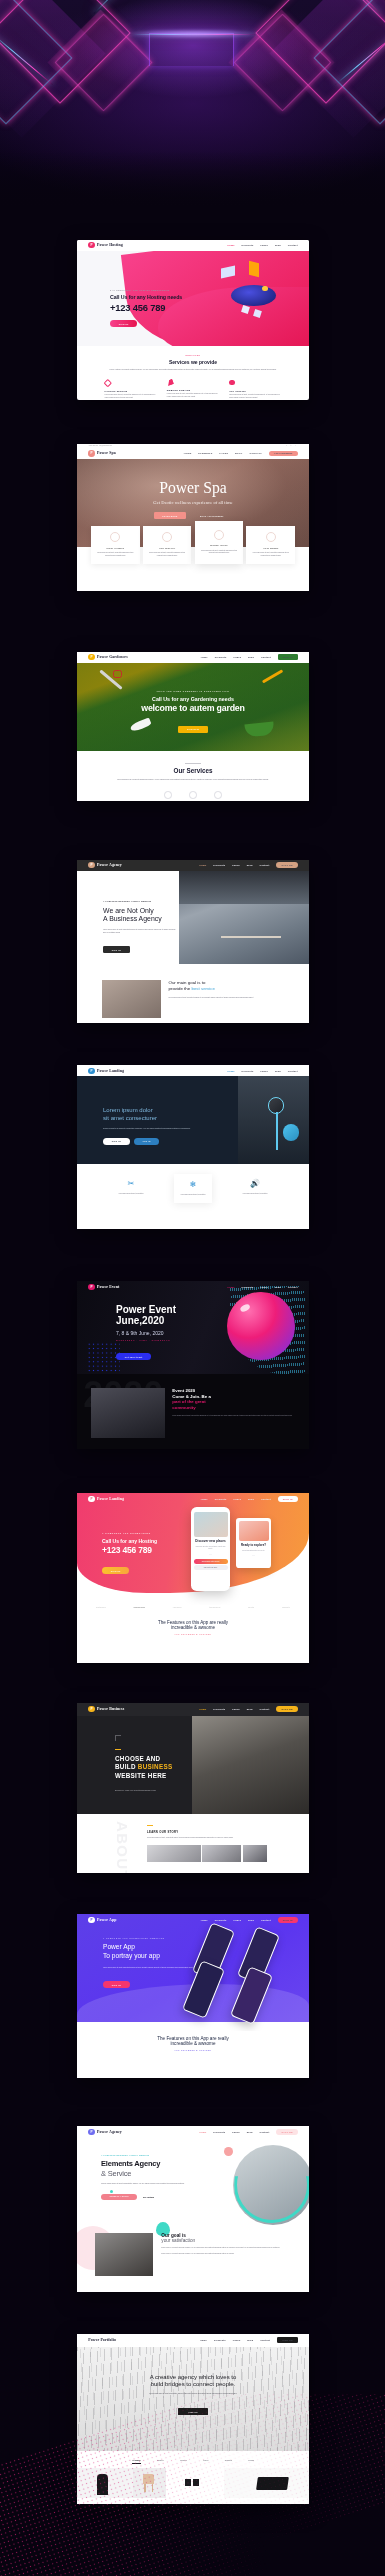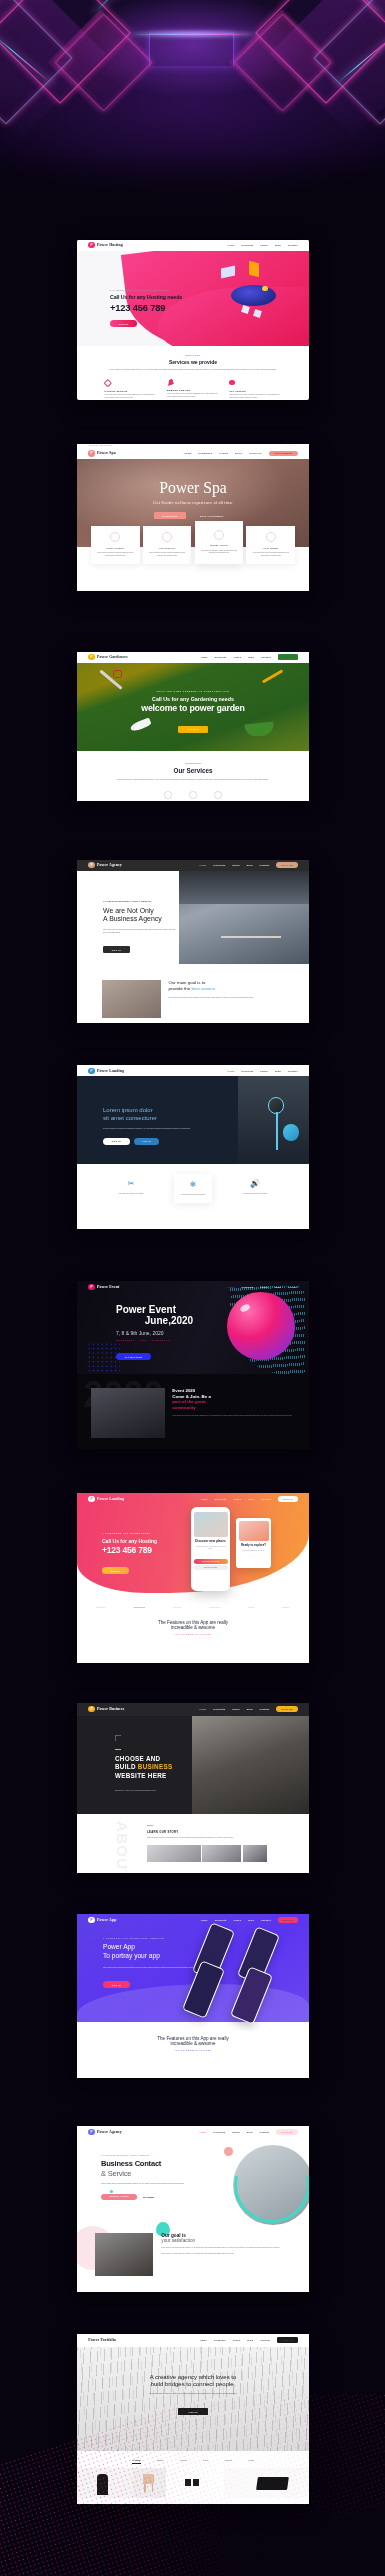--- a/index.html
+++ b/index.html
@@ -260,21 +260,21 @@
     <div class="hero" style="height:88px; background:linear-gradient(160deg,#f5b500 0%,#f5b500 18%,#3f7a1e 30%,#2f6b22 70%,#b9b524 100%);">
       <div style="position:absolute;inset:0;background:radial-gradient(ellipse at 50% 45%, rgba(25,70,20,.35), rgba(35,85,25,.6));"></div>
       <div style="position:absolute;left:20px;top:15px;width:27.6px;height:3.1px;background:#d4d4d4;transform:rotate(40deg);border-radius:1.3px;"></div>
       <div style="position:absolute;left:36px;top:7.5px;width:8.8px;height:7.5px;border:1.4px solid #c62b2b;border-radius:2.5px;"></div>
       <div style="position:absolute;right:25px;top:12.5px;width:22.6px;height:2.5px;background:#f0a400;transform:rotate(-30deg);border-radius:1.3px;"></div>
       <div style="position:absolute;left:53px;top:58px;width:21px;height:7.5px;background:#f4f4f4;border-radius:50% 20% 30% 50%;transform:rotate(-22deg);"></div>
       <div style="position:absolute;right:35px;top:60px;width:29px;height:12.5px;background:#3f8b2c;border-radius:0 0 11.3px 11.3px;transform:rotate(-6deg);"></div>
       <div style="position:absolute;left:0;right:0;top:27.6px;text-align:center;">
         <div class="eyebrow" style="color:#f3f3ea;font-size:1.8px;">LET'S ADD SOME GREENERY IN EVERYONES LIFE</div>
         <div style="font-size:5.3px;font-weight:700;color:#fff;margin-top:3.8px;">Call Us for any Gardening needs</div>
-        <div style="font-size:8.8px;font-weight:700;color:#fff;margin-top:1.3px;letter-spacing:-0.2px;">welcome to power garden</div>
+        <div style="font-size:8.8px;font-weight:700;color:#fff;margin-top:1.3px;letter-spacing:-0.2px;">welcome to autem garden</div>
         <div style="margin-top:8.1px;">
           <span class="pbtn" style="background:#f5b300;font-size:1.9px;border-radius:1.3px;color:#fff;">JOIN NOW</span>
         </div>
       </div>
     </div>
     <div style="padding:12.5px 27.6px 0;text-align:center;">
       <div style="width:16.3px;height:0.6px;background:#c9c9cf;margin:0 auto 3.8px;"></div>
       <div style="font-size:6.3px;font-weight:700;color:#15152b;">Our Services</div>
       <div class="lorem" style="font-size:1.6px;margin-top:3.8px;">Power gardeners is a complete gardening company. We are using modern and updated technological features in planting &amp; gardening. We are having tremendous response from our buyers we fulfilling their demand.</div>
       <div style="display:flex;gap:17.5px;margin-top:10px;justify-content:center;">
@@ -391,21 +391,21 @@
       <div style="position:absolute;right:3.8px;top:5px;width:75px;height:88px;
         background:repeating-linear-gradient(82deg, rgba(60,190,230,.55) 0 0.4px, rgba(0,0,0,0) 0.4px 2px);
         border-radius:0 0 0 70%;"></div>
       <div style="position:absolute;right:13.8px;top:11.3px;width:68px;height:68px;border-radius:50%;
         background:radial-gradient(circle at 32% 28%, #ff6fb0, #ee1d79 40%, #8f2bd2 85%);"></div>
       <div style="position:absolute;right:59px;top:24px;width:10px;height:5.6px;border-radius:50%;background:rgba(255,255,255,.75);transform:rotate(-28deg);"></div>
       <div style="position:absolute;left:10px;top:61px;width:33px;height:30px;
         background:radial-gradient(circle, rgba(40,60,250,.95) 0.6px, rgba(0,0,0,0) 0.9px); background-size:4.4px 4.4px;"></div>
       <div style="position:absolute;left:39px;top:24px;width:106px;">
         <div style="font-size:10px;font-weight:700;color:#fff;line-height:1.05;">Power Event</div>
-        <div style="font-size:10px;font-weight:700;color:#fff;line-height:1.05;text-align:center;">June,2020</div>
+        <div style="font-size:10px;font-weight:700;color:#fff;line-height:1.05;">June,2020</div>
         <div style="font-size:5px;color:#cfd3e8;margin-top:3.8px;">7, 8 &amp; 9th June, 2020</div>
         <div class="eyebrow" style="font-size:1.7px;color:#e0176b;margin-top:3.1px;letter-spacing:0.9px;">WORDPRESS . HTML . ELEMENTOR</div>
         <div style="margin-top:8.1px;">
           <span class="pbtn" style="background:#2b2ef0;font-size:1.9px;">Get your ticket</span>
         </div>
       </div>
     </div>
     <div style="position:relative;display:flex;gap:7.5px;padding:13.8px 13.8px 0;">
       <div style="position:absolute;left:6.3px;top:2.5px;font-size:36px;font-weight:700;color:#131318;line-height:1;">2020</div>
       <div style="position:relative;width:74px;height:50px;background:linear-gradient(160deg,#4c4c56,#1b1b22);"></div>
@@ -581,21 +581,21 @@
     </div>
     <div class="hero" style="height:91px;background:#fff;">
       <div style="position:absolute;right:-3.8px;top:6.3px;width:80px;height:80px;border-radius:50%;
         background:linear-gradient(150deg,#cfd6d9,#8e9aa2);"></div>
       <div style="position:absolute;right:-1.3px;top:8.8px;width:76px;height:76px;border-radius:50%;
         border:3.1px solid #3fd9c6; clip-path:inset(38% 0 0 0);"></div>
       <div style="position:absolute;right:76px;top:8.8px;width:8.8px;height:8.8px;border-radius:50%;background:#f7a3a3;"></div>
       <div style="position:absolute;left:33px;top:51px;width:3.1px;height:3.1px;border-radius:50%;background:#3fd9c6;"></div>
       <div style="position:absolute;left:24px;top:15px;width:89px;">
         <div class="eyebrow" style="font-size:1.8px;color:#3fc0c9;letter-spacing:0.3px;">A COMPLETE BUSINESS AGENCY WEBSITE</div>
-        <div style="font-size:7.5px;font-weight:700;color:#16161f;margin-top:3.8px;letter-spacing:-0.2px;">Business Contact</div>
+        <div style="font-size:7.5px;font-weight:700;color:#16161f;margin-top:3.8px;letter-spacing:-0.2px;">Elements Agency</div>
         <div style="font-size:7.5px;color:#5b5b68;margin-top:0.6px;letter-spacing:-0.2px;">&amp; Service</div>
         <div class="lorem" style="font-size:1.8px;margin-top:4.4px;">Lorem ipsum dolor sit amet consectetur adipis. We are using modern and updated technological features</div>
         <div style="margin-top:8.1px;display:flex;gap:5.6px;align-items:center;">
           <span class="pbtn" style="background:#f2808c;font-size:1.5px;">REQUEST A QUOTE</span>
           <span style="font-size:1.8px;font-weight:700;color:#16161f;">See Portfolio</span>
         </div>
       </div>
     </div>
     <div style="position:relative;display:flex;gap:8.8px;padding:3.8px 17.5px 0;">
       <div style="position:absolute;left:-6.3px;top:-3.8px;width:44px;height:44px;border-radius:50%;background:#fce5ea;"></div>

